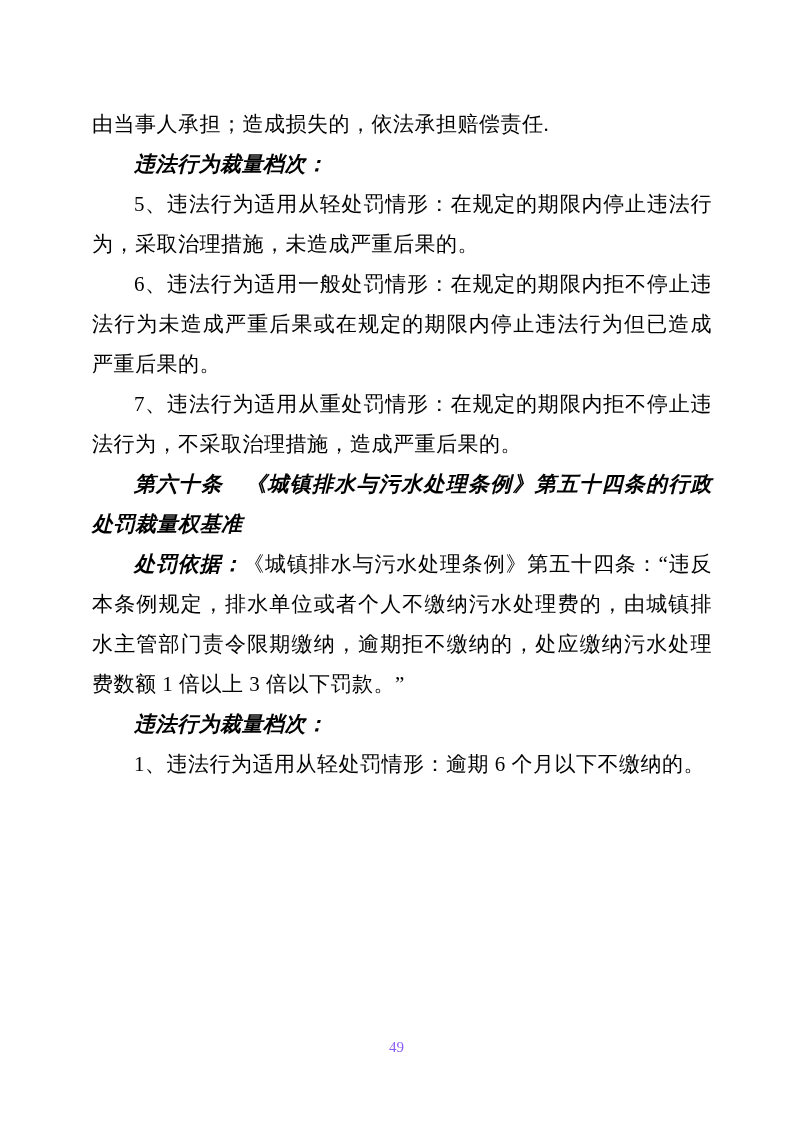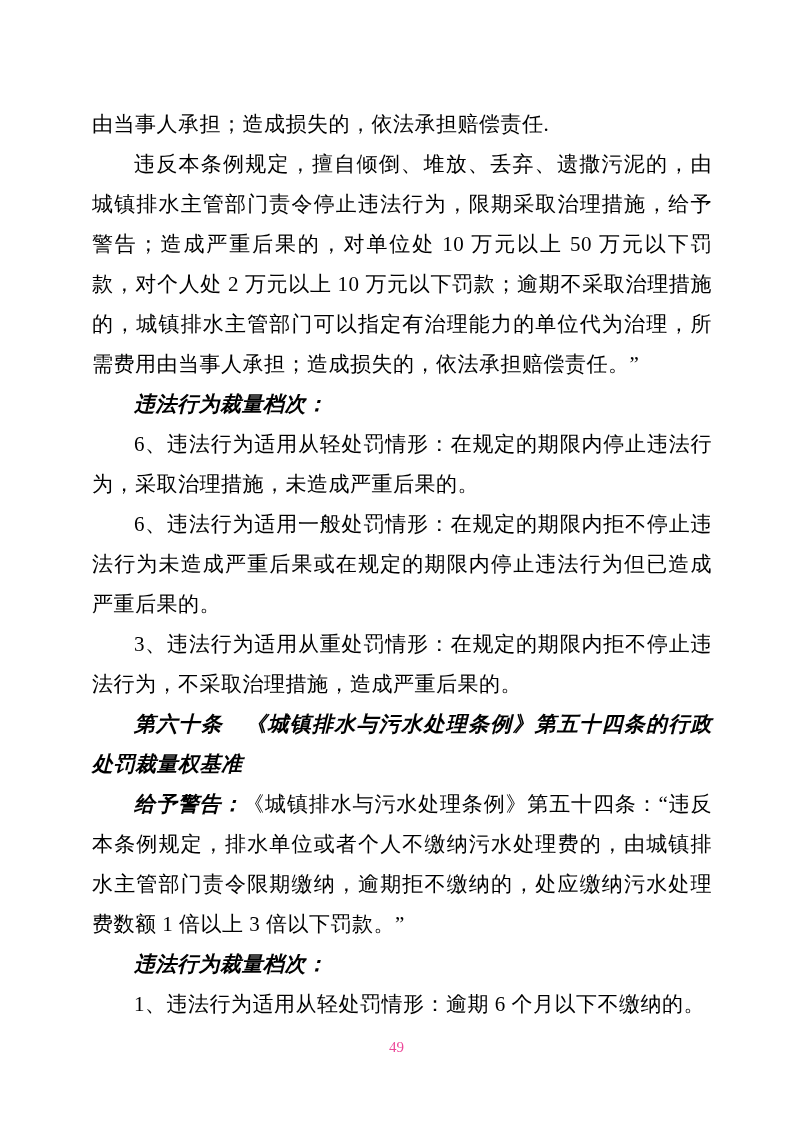--- a/index.html
+++ b/index.html
@@ -28,33 +28,32 @@
   .doc-body p.indent { text-indent: 2em; }
   .bold { font-weight: bold; font-style: italic; }
   .footer {
     position: absolute;
     left: 0;
     top: 1036px;
     width: 100%;
     text-align: center;
     font-size: 15px;
     line-height: 22px;
-    color: #ec4899;
+    color: #8b5cf6;
   }
 </style>
 </head>
 <body>
 
 <div class="page">
   <div class="doc-body" id="doc-body">
       <p class="">由当事人承担；造成损失的，依法承担赔偿责任.</p>
-      <p class="indent">违反本条例规定，擅自倾倒、堆放、丢弃、遗撒污泥的，由城镇排水主管部门责令停止违法行为，限期采取治理措施，给予警告；造成严重后果的，对单位处 10 万元以上 50 万元以下罚款，对个人处 2 万元以上 10 万元以下罚款；逾期不采取治理措施的，城镇排水主管部门可以指定有治理能力的单位代为治理，所需费用由当事人承担；造成损失的，依法承担赔偿责任。”</p>
       <p class="indent bold">违法行为裁量档次：</p>
-      <p class="indent">6、违法行为适用从轻处罚情形：在规定的期限内停止违法行为，采取治理措施，未造成严重后果的。</p>
+      <p class="indent">5、违法行为适用从轻处罚情形：在规定的期限内停止违法行为，采取治理措施，未造成严重后果的。</p>
       <p class="indent">6、违法行为适用一般处罚情形：在规定的期限内拒不停止违法行为未造成严重后果或在规定的期限内停止违法行为但已造成严重后果的。</p>
-      <p class="indent">3、违法行为适用从重处罚情形：在规定的期限内拒不停止违法行为，不采取治理措施，造成严重后果的。</p>
+      <p class="indent">7、违法行为适用从重处罚情形：在规定的期限内拒不停止违法行为，不采取治理措施，造成严重后果的。</p>
       <p class="indent bold">第六十条　《城镇排水与污水处理条例》第五十四条的行政处罚裁量权基准</p>
-      <p class="indent"><span class="bold">给予警告：</span>《城镇排水与污水处理条例》第五十四条：“违反本条例规定，排水单位或者个人不缴纳污水处理费的，由城镇排水主管部门责令限期缴纳，逾期拒不缴纳的，处应缴纳污水处理费数额 1 倍以上 3 倍以下罚款。”</p>
+      <p class="indent"><span class="bold">处罚依据：</span>《城镇排水与污水处理条例》第五十四条：“违反本条例规定，排水单位或者个人不缴纳污水处理费的，由城镇排水主管部门责令限期缴纳，逾期拒不缴纳的，处应缴纳污水处理费数额 1 倍以上 3 倍以下罚款。”</p>
       <p class="indent bold">违法行为裁量档次：</p>
       <p class="indent">1、违法行为适用从轻处罚情形：逾期 6 个月以下不缴纳的。</p>
     </div>
   <div class="footer">49</div>
 </div>
 
 </body></html>

